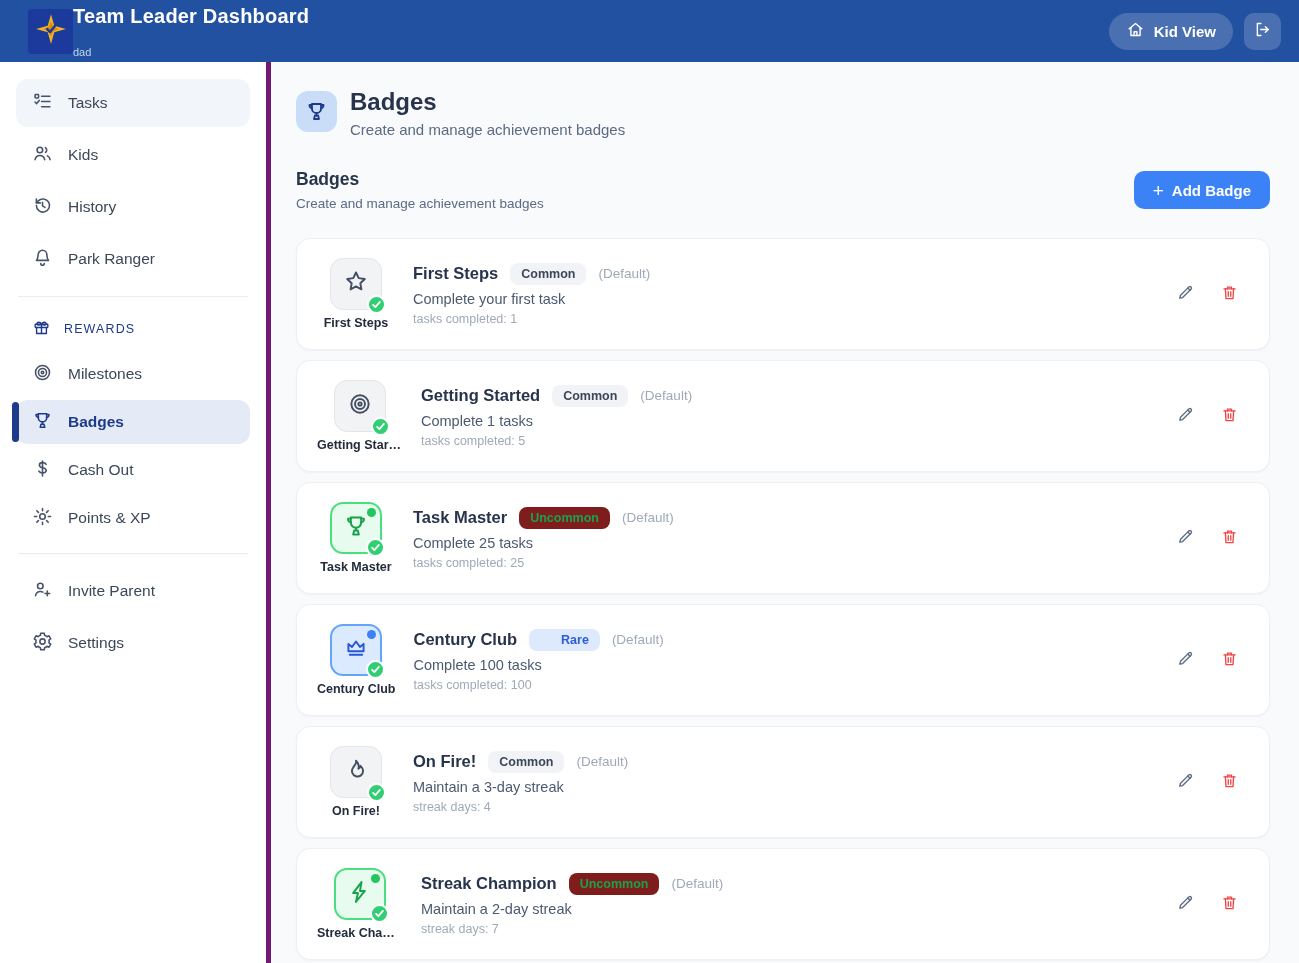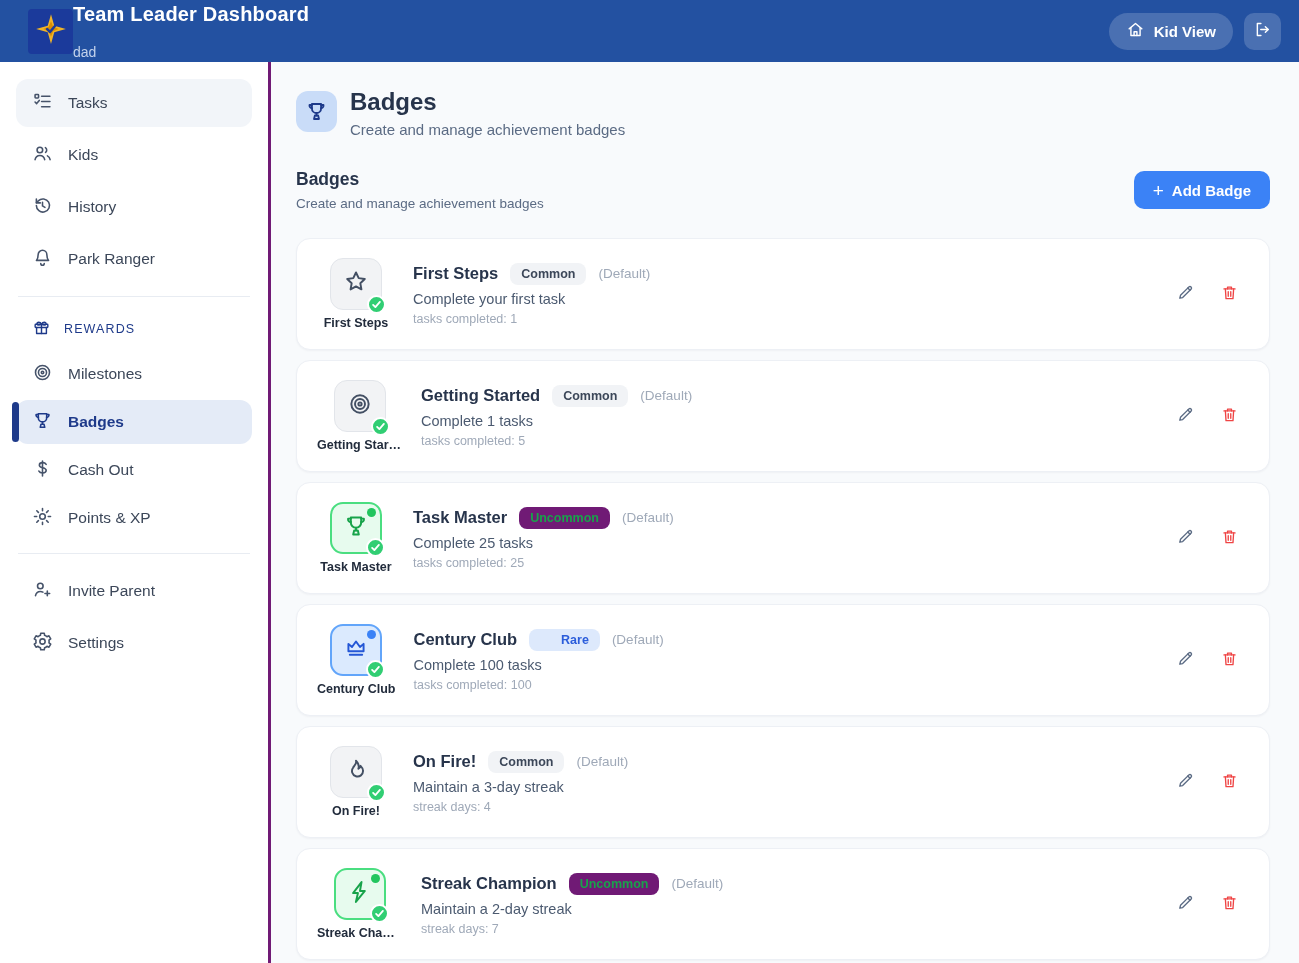--- a/index.html
+++ b/index.html
@@ -5,35 +5,35 @@
   * { margin:0; padding:0; box-sizing:border-box; }
   html,body { width:1299px; height:963px; overflow:hidden; background:#fff;
               font-family:"Liberation Sans", sans-serif; }
 
   
   .topbar { height:62px; background:#2351a1; display:flex; align-items:center;
             padding:0 18px 0 28px; }
   .logo { width:45px; height:45px; background:#1b3a9b; border-radius:4px;
           display:flex; align-items:center; justify-content:center; flex-shrink:0; }
   .topbar-title { color:#fff; font-size:20px; font-weight:700; letter-spacing:.2px; }
-  .topbar-sub { color:#c3d2ec; font-size:14px; margin-top:18px; }
+  .topbar-sub { color:#c3d2ec; font-size:11px; margin-top:18px; }
   .topbar-right { margin-left:auto; display:flex; align-items:center; gap:11px; }
   .kid-view-btn { height:37px; border:none; border-radius:19px; cursor:pointer;
                   background:rgba(255,255,255,.18); color:#fff; font-size:15px; font-weight:700;
                   display:flex; align-items:center; gap:9px; padding:0 17px;
                   font-family:inherit;justify-content:flex-end; }
   .logout-btn { width:37px; height:37px; border:none; border-radius:10px; cursor:pointer;
                 background:rgba(255,255,255,.18); color:#fff;
                 display:flex; align-items:center; justify-content:center; }
 
   
   .shell { display:flex; height:901px; }
 
   
-  .sidebar { width:271px; flex-shrink:0; border-right:3px solid #701a75;
+  .sidebar { width:271px; flex-shrink:0; border-right:5px solid #701a75;
              padding:17px 16px; background:#fff; }
   .nav-item { display:flex; align-items:center; gap:15px; height:48px; padding:0 16px;
               border-radius:12px; color:#3c4759; font-size:15.5px; cursor:pointer;
               margin-bottom:4px; position:relative; }
   .nav-item svg { width:21px; height:21px; color:#46536a; flex-shrink:0; }
   .nav-item.hovered { background:#f2f5f9; }
   .nav-item.active { background:#e4ebf7; color:#1e3a8a; font-weight:700; }
   .nav-item.active svg { color:#1e3a8a; }
   .nav-item.active::before { content:''; position:absolute; left:-4px; top:2px; bottom:2px;
                              width:7px; border-radius:7px; background:#1e3a8a; }
@@ -80,21 +80,21 @@
            display:flex; align-items:center; justify-content:center; }
   .check svg { width:9px; height:9px; }
   .thumb-label { margin-top:6px; font-size:12.5px; font-weight:700; color:#222c3c;
                  max-width:86px; white-space:nowrap; overflow:hidden; text-overflow:ellipsis; }
 
   .info { flex:1; margin-left:18px; min-width:0; }
   .title-row { display:flex; align-items:center; gap:12px; }
   .badge-name { font-size:16.5px; font-weight:700; color:#27344b; }
   .pill { font-size:12.5px; font-weight:600; padding:4px 11px; border-radius:8px; }
   .pill.common   { background:#f1f3f6; color:#3c4759; }
-  .pill.uncommon { background:#701a75; color:#17a34a; }
+  .pill.uncommon { background:#7f1d1d; color:#17a34a; }
   .pill.rare     { background:#dde9fc; color:#2b5ddb;padding-left:32px; }
   .default-tag { font-size:13.5px; color:#9fa9b8; }
   .desc { margin-top:6px; font-size:14.5px; color:#4b5a70; }
   .stat { margin-top:5px; font-size:12.5px; color:#9fa9b8; }
 
   .actions { display:flex; align-items:center; gap:25px; flex-shrink:0; }
   .icon-btn { background:none; border:none; cursor:pointer; padding:0;
               display:flex; align-items:center; }
   .icon-btn svg { width:19px; height:19px; }
   .icon-btn.edit { color:#5b6b84; }

